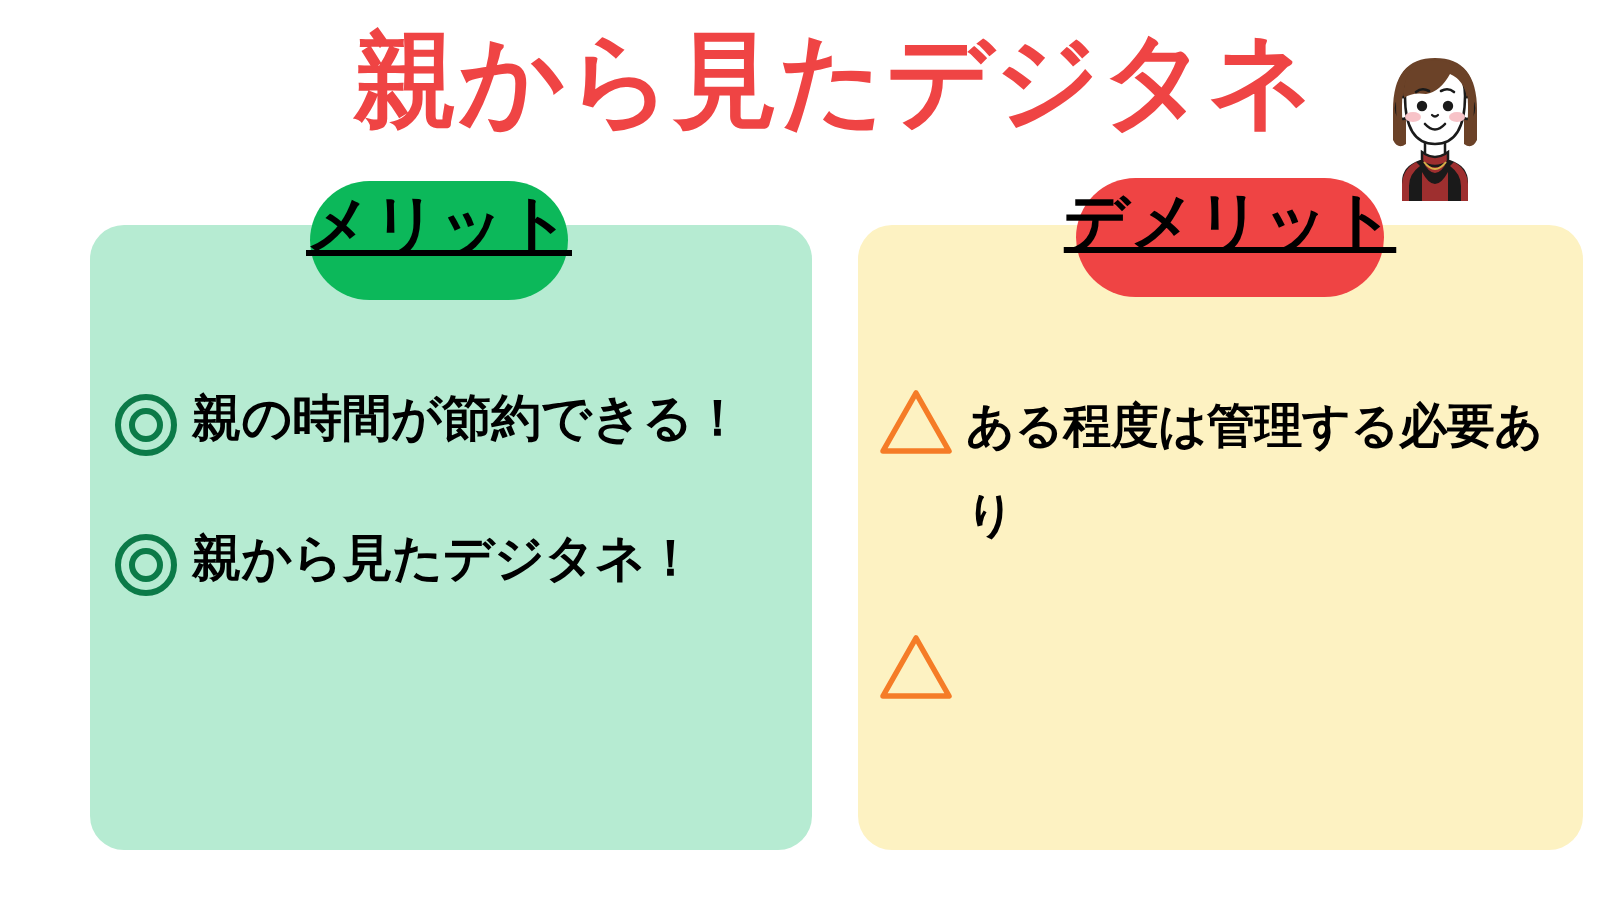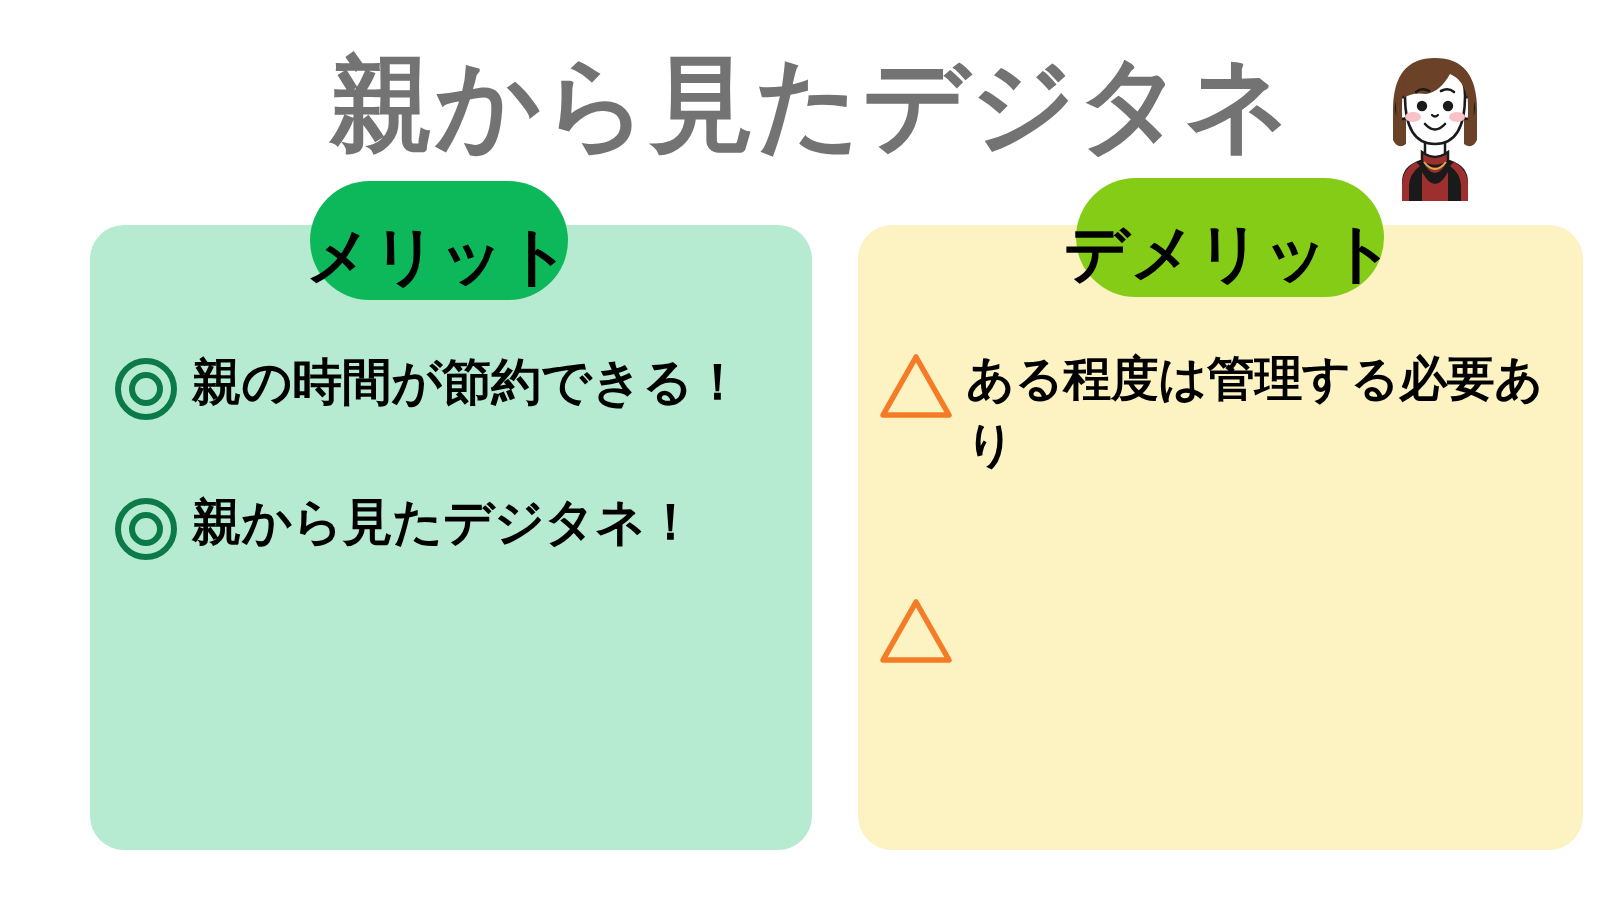--- a/index.html
+++ b/index.html
@@ -20,26 +20,27 @@
   .title-row {
     position: absolute;
     left: 0;
     top: 18px;
     width: 1600px;
     height: 160px;
   }
   .page-title {
     position: absolute;
     left: 330px;
-    top: 26px;
+    top: 2px;
     width: 1010px;
+    text-align: center;
     font-size: 104px;
     line-height: 120px;
     font-weight: 900;
-    color: #737373;
+    color: #ef4444;
     letter-spacing: 1px;
     white-space: nowrap;
     font-family: "DejaVu Sans", "Liberation Sans", sans-serif;
   }
 
   
   .avatar {
     position: absolute;
     left: 1360px;
     top: 18px;
@@ -64,48 +65,50 @@
     top: 225px;
     width: 725px;
     height: 625px;
     background: #fdf2c2;
   }
 
   
   .badge {
     position: absolute;
     display: flex;
-    align-items: flex-end;
+    align-items: flex-start;
     justify-content: center;
     border-radius: 60px;
     font-size: 64px;
     font-weight: 900;
     color: #000000;
     letter-spacing: 1px;
     white-space: nowrap;
     font-family: "DejaVu Sans", "Liberation Sans", sans-serif;
+    text-decoration: underline;
   }
   .badge-merit {
     left: 310px;
     top: 181px;
     width: 258px;
     height: 119px;
     background: #0cb85a;
   }
   .badge-demerit {
     left: 1076px;
     top: 178px;
     width: 308px;
     height: 119px;
-    background: #84cc16;
+    background: #ef4444;
   }
 
   
   .list {
     position: absolute;
+    margin-top: 36px;
   }
   .list-merit {
     left: 100px;
     top: 350px;
     width: 705px;
   }
   .list-demerit {
     left: 866px;
     top: 345px;
     width: 710px;
@@ -132,21 +135,21 @@
     flex: 1 1 auto;
     font-size: 50px;
     line-height: 64px;
     font-weight: 900;
     color: #000000;
     font-family: "DejaVu Sans", "Liberation Sans", sans-serif;
     letter-spacing: -0.5px;
   }
   .list-demerit .item-text {
     font-size: 48px;
-    line-height: 66px;
+    line-height: 89px;
   }
 </style>
 </head>
 <body>
 
 <div class="title-row">
   <div class="page-title">親から見たデジタネ</div>
 
   <div class="avatar">
     <svg viewBox="0 0 150 165" width="150" height="165">

